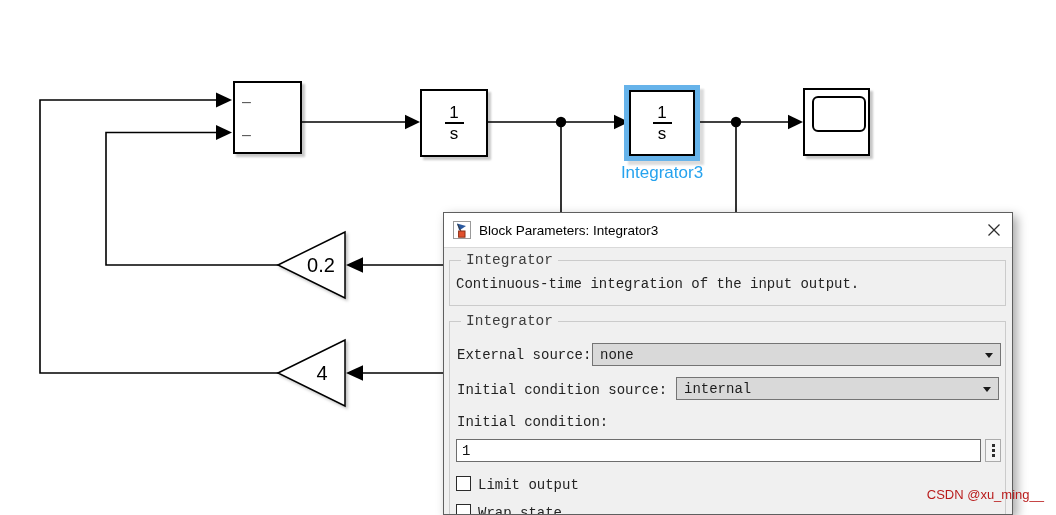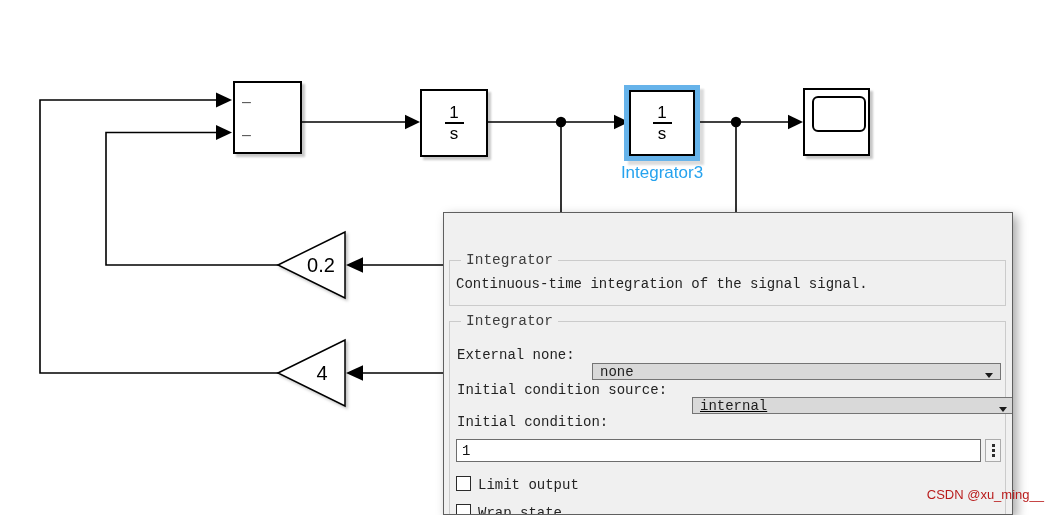--- a/index.html
+++ b/index.html
@@ -55,25 +55,25 @@
     font:14.5px "Liberation Mono",monospace;color:#3d3d3d;white-space:nowrap;
   }
   .dlg-text,.dlg-label{
     position:absolute;font:14px "Liberation Mono",monospace;color:#232323;white-space:nowrap;
   }
   .desc{left:12px;top:63px;}
   .lbl-external{left:13px;top:134px;}
   .lbl-icsource{left:13px;top:169px;}
   .lbl-ic{left:13px;top:201px;font-family:Liberation Mono, monospace;}
   .dropdown{
-    position:absolute;height:17px;background:#d9d9d9;border:1px solid #747474;
-    box-sizing:border-box;display:flex;align-items:center;cursor:default;margin-top:20px;
+    position:absolute;height:23px;background:#d9d9d9;border:1px solid #747474;
+    box-sizing:border-box;display:flex;align-items:center;cursor:default;
   }
   .dd-external{left:148px;top:130px;width:409px;}
-  .dd-icsource{left:248px;top:164px;width:323px;text-decoration:underline;}
+  .dd-icsource{left:232px;top:164px;width:323px;}
   .dropdown .dd-value{font:14px "Liberation Mono",monospace;color:#1d1d1d;margin-left:7px;}
   .dd-arrow{
     position:absolute;right:7px;top:9px;width:0;height:0;
     border-left:4.5px solid transparent;border-right:4.5px solid transparent;
     border-top:5px solid #1a1a1a;
   }
   .text-input{
     position:absolute;left:12px;top:226px;width:525px;height:23px;box-sizing:border-box;
     border:1px solid #6d6d6d;background:#fff;font:14px "Liberation Mono",monospace;
     color:#111;padding:0 0 0 5px;outline:none;
@@ -150,31 +150,44 @@
     <span class="den">s</span>
   </div>
 </div>
 <div class="block-label">Integrator3</div>
 
 <div class="block scope-block">
   <div class="scope-screen"></div>
 </div>
 
 <div class="dialog">
+  <div class="titlebar">
+    <svg class="app-icon" viewBox="0 0 18 18">
+      <rect x="0.5" y="0.5" width="17" height="17" fill="#fff" stroke="#9a9a9a"></rect>
+      <polygon points="4,2.6 13,5 6.2,9.4" fill="#2b5aa0"></polygon>
+      <line x1="4.6" y1="3.2" x2="8.6" y2="11.5" stroke="#3a3a3a" stroke-width="1"></line>
+      <rect x="5.6" y="10" width="6.4" height="6.2" fill="#e1502d" stroke="#8c2f16" stroke-width="1"></rect>
+    </svg>
+    <span class="title">Block Parameters: Integrator3</span>
+    <svg class="close-btn" viewBox="0 0 16 16">
+      <line x1="2.5" y1="2.5" x2="13.5" y2="13.5" stroke="#2e2e2e" stroke-width="1.3"></line>
+      <line x1="13.5" y1="2.5" x2="2.5" y2="13.5" stroke="#2e2e2e" stroke-width="1.3"></line>
+    </svg>
+  </div>
 
   <div class="group group-integrator">
     <span class="group-title">Integrator</span>
   </div>
-  <span class="dlg-text desc">Continuous-time integration of the signal signal.</span>
+  <span class="dlg-text desc">Continuous-time integration of the input output.</span>
 
   <div class="group group-parameters">
     <span class="group-title">Integrator</span>
   </div>
 
-  <span class="dlg-label lbl-external">External none:</span>
+  <span class="dlg-label lbl-external">External source:</span>
   <div class="dropdown dd-external">
     <span class="dd-value">none</span>
     <span class="dd-arrow"></span>
   </div>
 
   <span class="dlg-label lbl-icsource">Initial condition source:</span>
   <div class="dropdown dd-icsource">
     <span class="dd-value">internal</span>
     <span class="dd-arrow"></span>
   </div>

